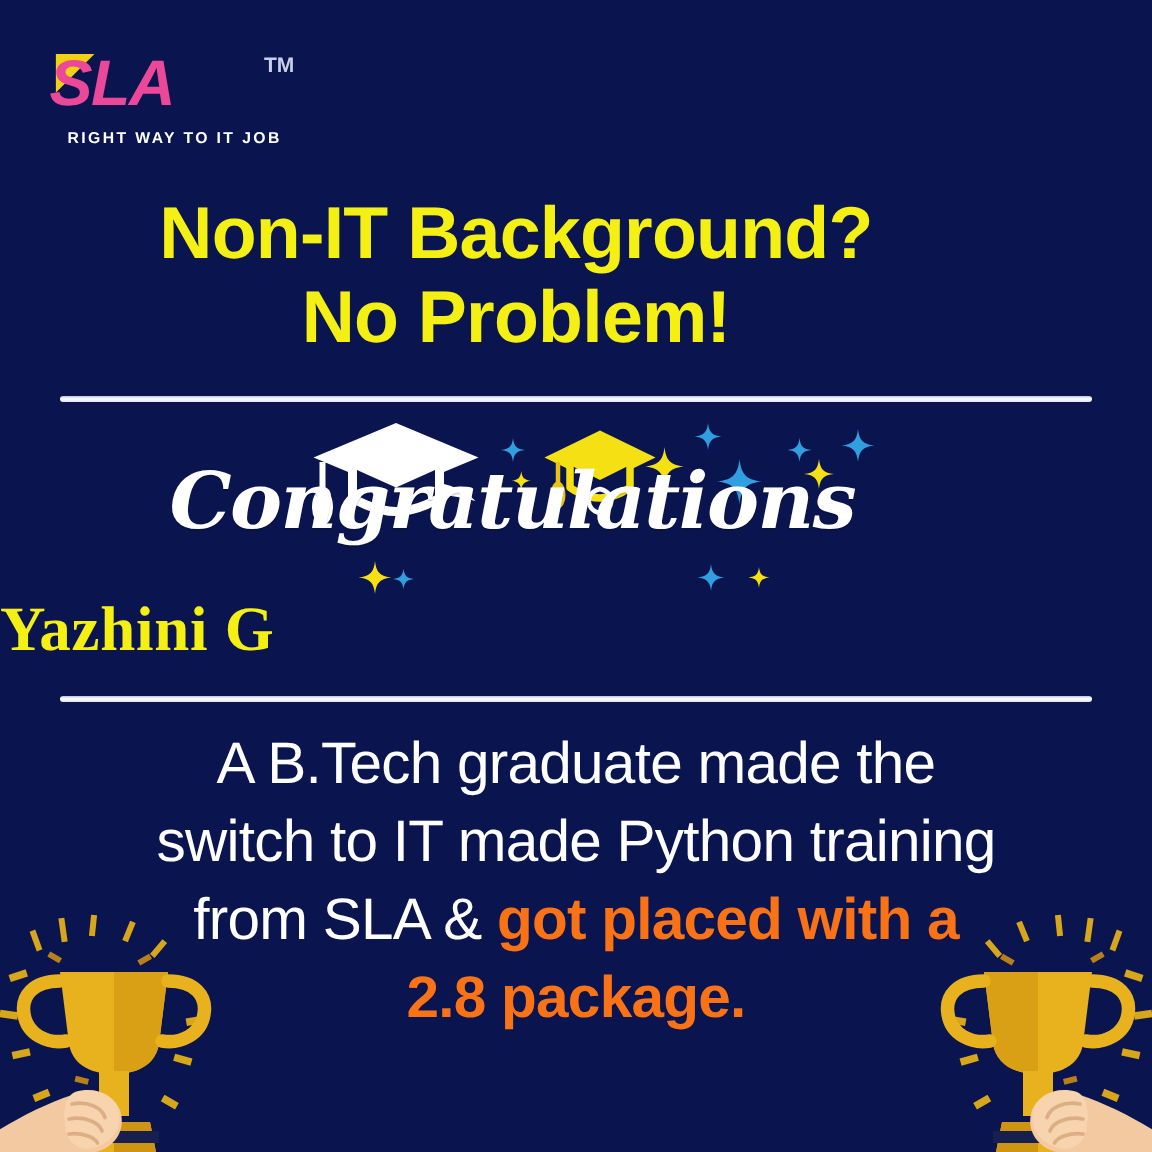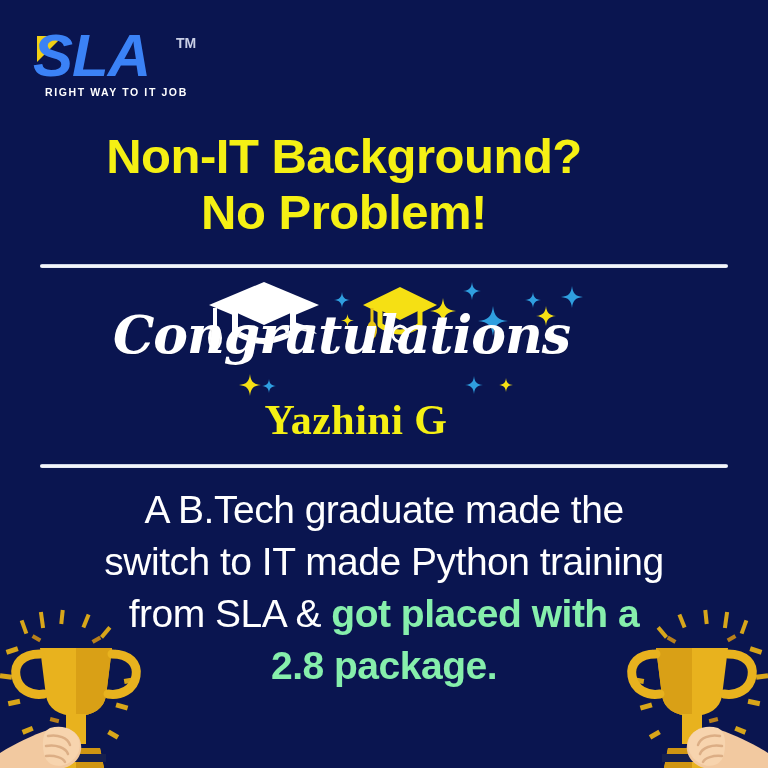--- a/index.html
+++ b/index.html
@@ -26,22 +26,22 @@
     position:relative; height:52px; width:150px;
   }
   .logo-yellow-accent {
     position:absolute; left:4px; top:6px;
     width:26px; height:26px;
     background:#f2d014;
     clip-path:polygon(0 0, 100% 0, 0 100%);
   }
   .logo-text {
     position:absolute; left:0; top:0;
-    font-size:60px; font-weight:bold; font-style:italic;
-    color:#3b82f6; letter-spacing:-1px;
+    font-size:43px; font-weight:bold; font-style:italic;
+    color:#ec4899; letter-spacing:-1px;
     line-height:52px;
     font-family:"Liberation Sans", sans-serif;
   }
   .logo-tm {
     position:absolute; left:143px; top:5px;
     font-size:14px; color:#c9cfe6; font-weight:bold;
   }
   .logo-tagline {
     position:absolute; left:12px; top:56px;
     font-size:10.5px; color:#ffffff; letter-spacing:1.6px;
@@ -86,38 +86,37 @@
   .cap-white {
     position:absolute; left:205px; top:0px; width:118px; height:78px;
   }
   .cap-yellow {
     position:absolute; left:360px; top:6px; width:80px; height:62px;
   }
   .sparkle { position:absolute; }
 
   .name {
     position:absolute; left:0; top:396px; width:712px;
-    text-align:center;
     color:#f5f014;
     font-size:42px; font-weight:bold;
     font-family:"Liberation Serif", serif;
     letter-spacing:0.5px;
   }
 
   
   .body-copy {
     position:absolute; left:0; top:484px; width:768px;
     text-align:center;
     color:#ffffff;
     font-size:39px;
     line-height:52px;
     letter-spacing:-0.5px;
     z-index:4;
   }
-  .body-copy .hl { color:#86efac; font-weight:bold; }
+  .body-copy .hl { color:#f97316; font-weight:bold; }
   .body-copy div { white-space:nowrap; }
 
   
   .trophy-left  { position:absolute; left:-8px;  bottom:0; width:168px; height:160px; z-index:2; }
   .trophy-right { position:absolute; right:-8px; bottom:0; width:168px; height:160px; z-index:2; transform:scaleX(-1); }
 </style>
 </head>
 <body>
 
 <div class="poster">

